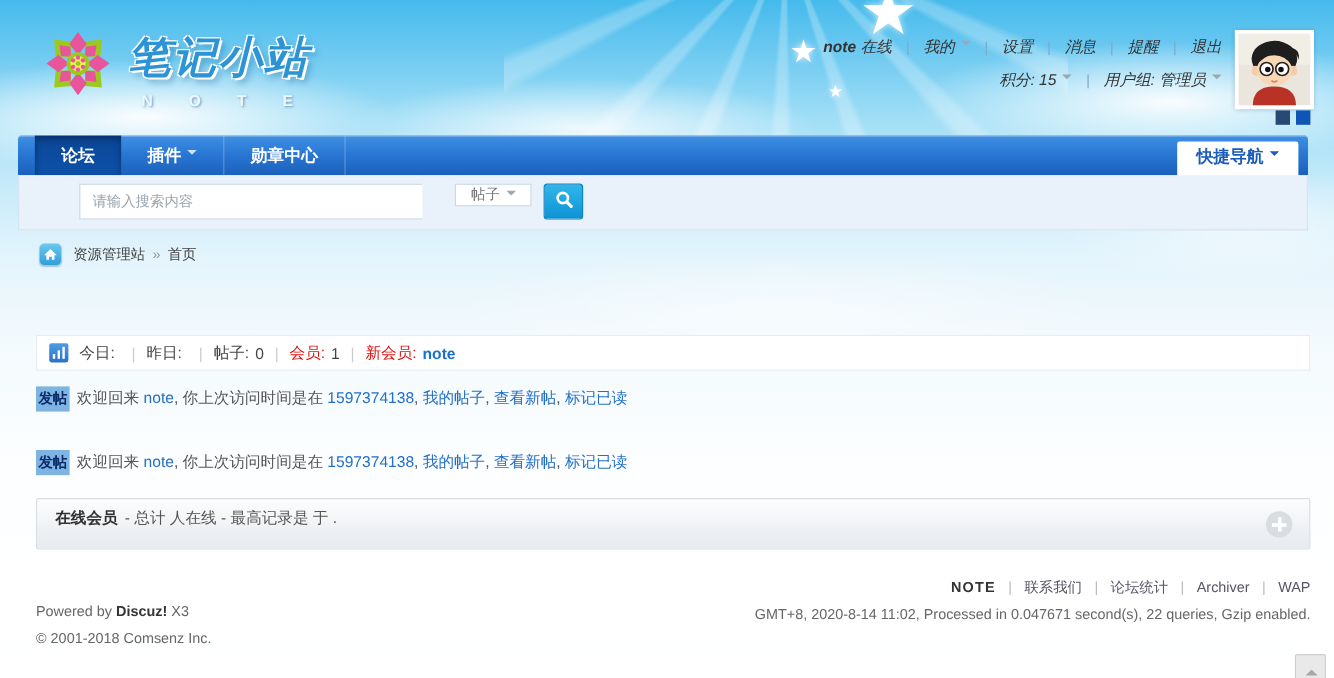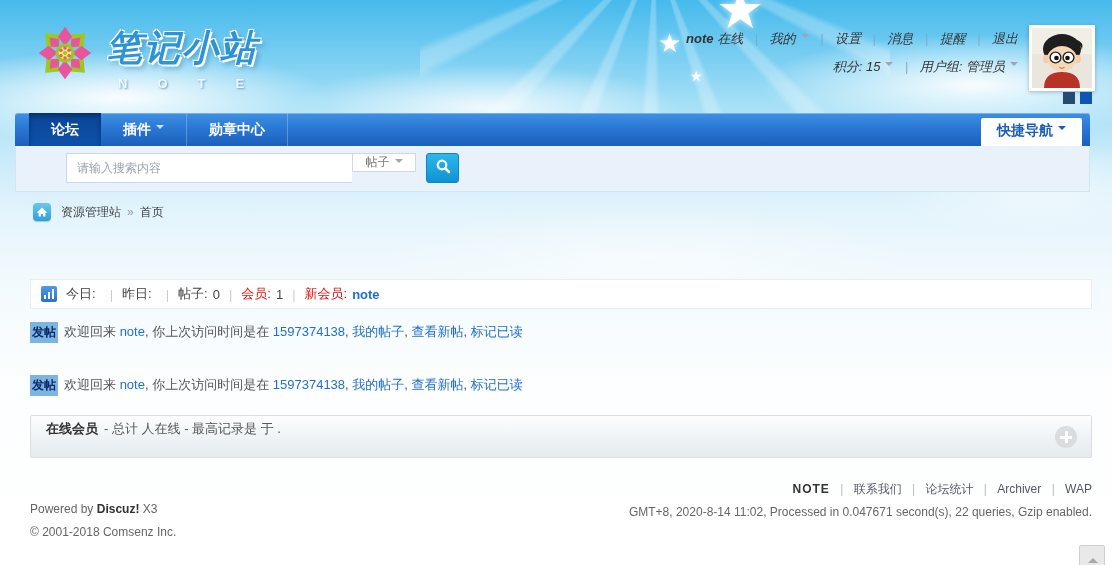--- a/index.html
+++ b/index.html
@@ -49,21 +49,21 @@
     padding:0 16px; color:#1a5cb8; font-weight:bold; font-size:14px; cursor:pointer; }
 
   
   .search-panel { position:absolute; left:15px; top:146px; width:1075px; height:46px; background:#e9f2fa;
     border:1px solid #d4e5f2; border-top:none; }
   .search-box { position:absolute; left:50px; top:7px; height:30px; display:flex; align-items:flex-start; }
   .search-input { width:286px; height:30px; border:1px solid #c9d9e6; border-right:none; padding:0 10px; font-size:12px;
     color:#333; outline:none; background:#fff; font-family:inherit; }
   .search-input::placeholder { color:#9aa4ae; }
   .search-type { width:64px; border:1px solid #c9d9e6; background:#fff; color:#777; font-size:12px;
-    display:flex; align-items:center; justify-content:center; cursor:pointer; }
+    display:flex; align-items:center; justify-content:center; cursor:pointer;margin-left:27px; }
   .search-btn { margin-left:10px; width:33px; height:30px; border:1px solid #0c86c6; border-radius:3px; cursor:pointer;
     background:linear-gradient(180deg,#2fb7ea,#0e93d4); display:flex; align-items:center; justify-content:center; }
 
   
   .breadcrumb { position:absolute; left:33px; top:203px; display:flex; align-items:center; font-size:12px; color:#444; }
   .home-icon { width:18px; height:18px; border-radius:4px; background:linear-gradient(180deg,#6cc8ec,#2f9fd9);
     display:flex; align-items:center; justify-content:center; margin-right:10px; cursor:pointer; box-shadow:0 1px 1px rgba(0,60,110,.25); }
   .bc-link { color:#444; text-decoration:none; cursor:pointer; }
   .bc-sep { color:#999; margin:0 6px; }
 
@@ -81,21 +81,21 @@
 
   
   .welcome-line { position:absolute; left:30px; font-size:13px; color:#555; }
   .wl1 { top:322px; } .wl2 { top:375px; }
   .badge { display:inline-block; background:#7db4e2; color:#0b2a6a; font-size:12px; font-weight:bold;
     padding:2px 2px; margin-right:6px; cursor:pointer; }
   .wlnk { color:#2470c8; text-decoration:none; cursor:pointer; }
 
   
   .online-box { position:absolute; left:30px; top:415px; width:1062px; height:43px; border:1px solid #d9dee3; border-radius:2px;
-    background:linear-gradient(180deg,#fdfdfe,#eef1f4 60%,#e7ebef); display:flex; align-items:flex-start; padding:4px 15px; font-size:13px; color:#555; }
+    background:linear-gradient(180deg,#fdfdfe,#eef1f4 60%,#e7ebef); display:flex; align-items:flex-end; padding:16px 15px; font-size:13px; color:#555; }
   .online-title { font-weight:bold; color:#333; margin-right:6px; }
   .collapse-btn { position:absolute; right:14px; top:10px; width:22px; height:22px; border-radius:50%; background:#d9dde0; cursor:pointer; }
   .collapse-btn i { position:absolute; background:#fff; }
   .ph { left:5px; top:10px; width:12px; height:3px; }
   .pv { left:10px; top:5px; width:3px; height:12px; }
 
   
   .footer-left { position:absolute; left:30px; top:498px; font-size:12px; color:#666; line-height:23px; }
   .brand { font-weight:bold; color:#333; text-decoration:none; cursor:pointer; }
   .footer-right { position:absolute; right:20px; top:478px; text-align:right; font-size:12px; color:#666; line-height:23px; }

